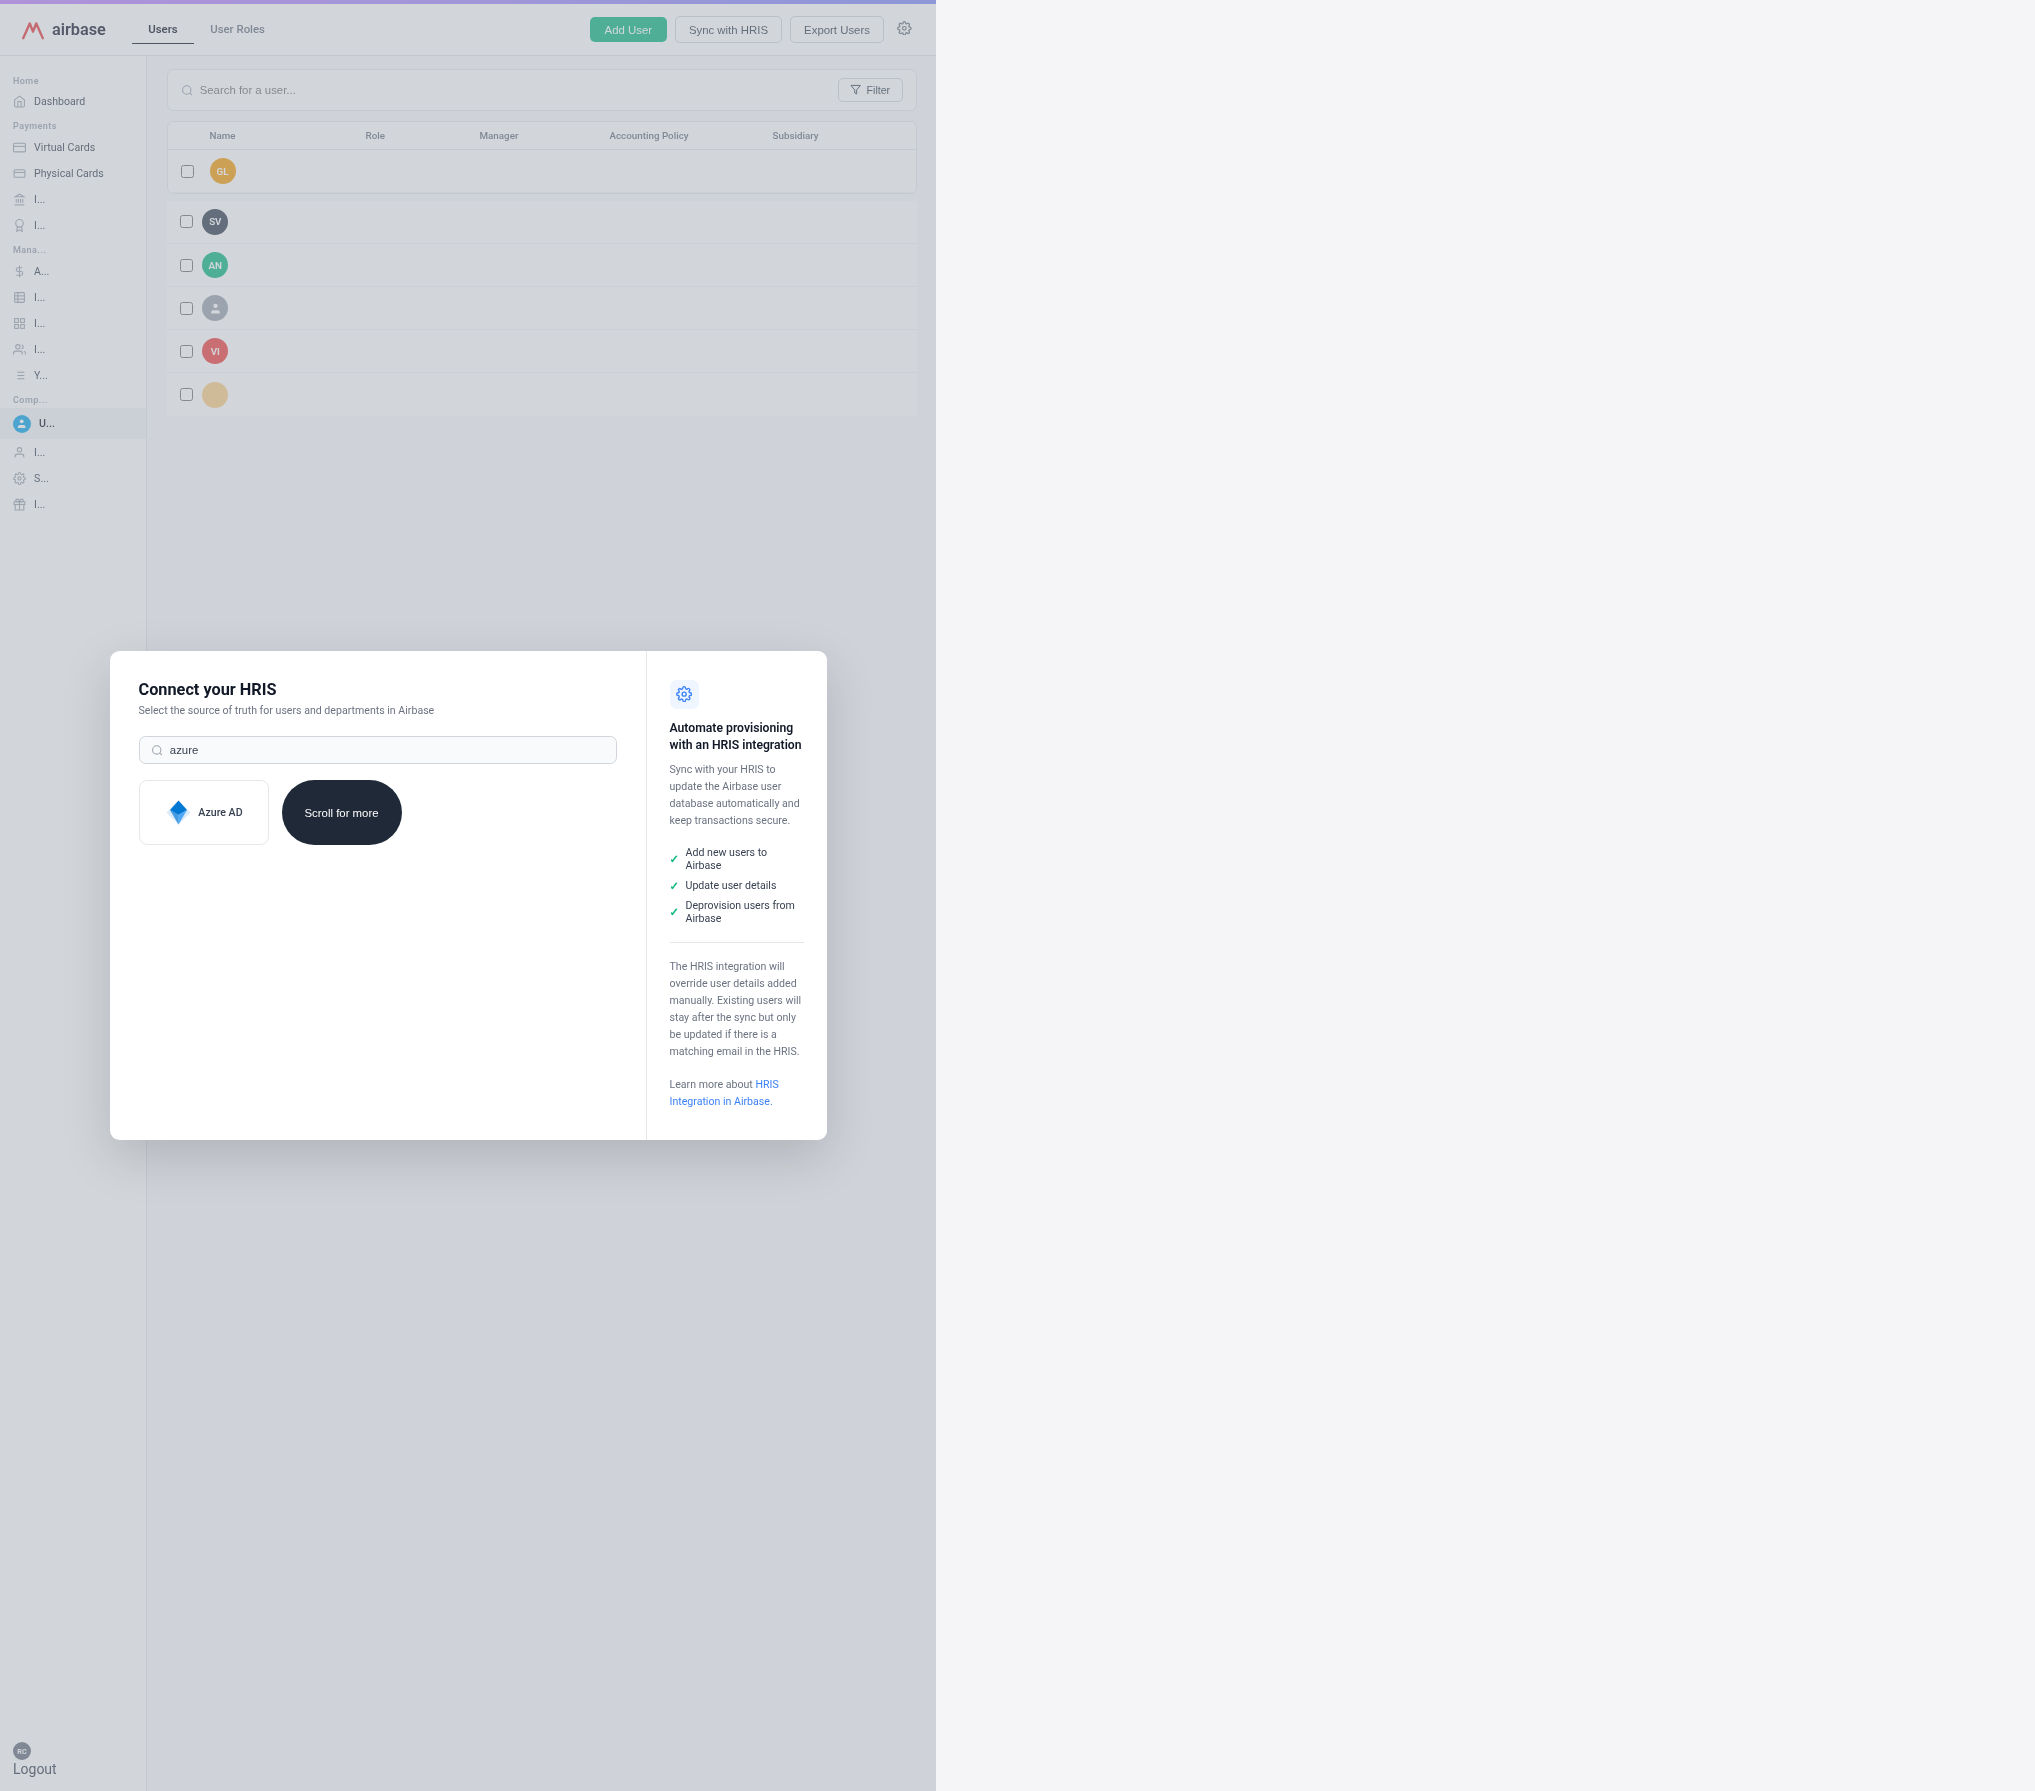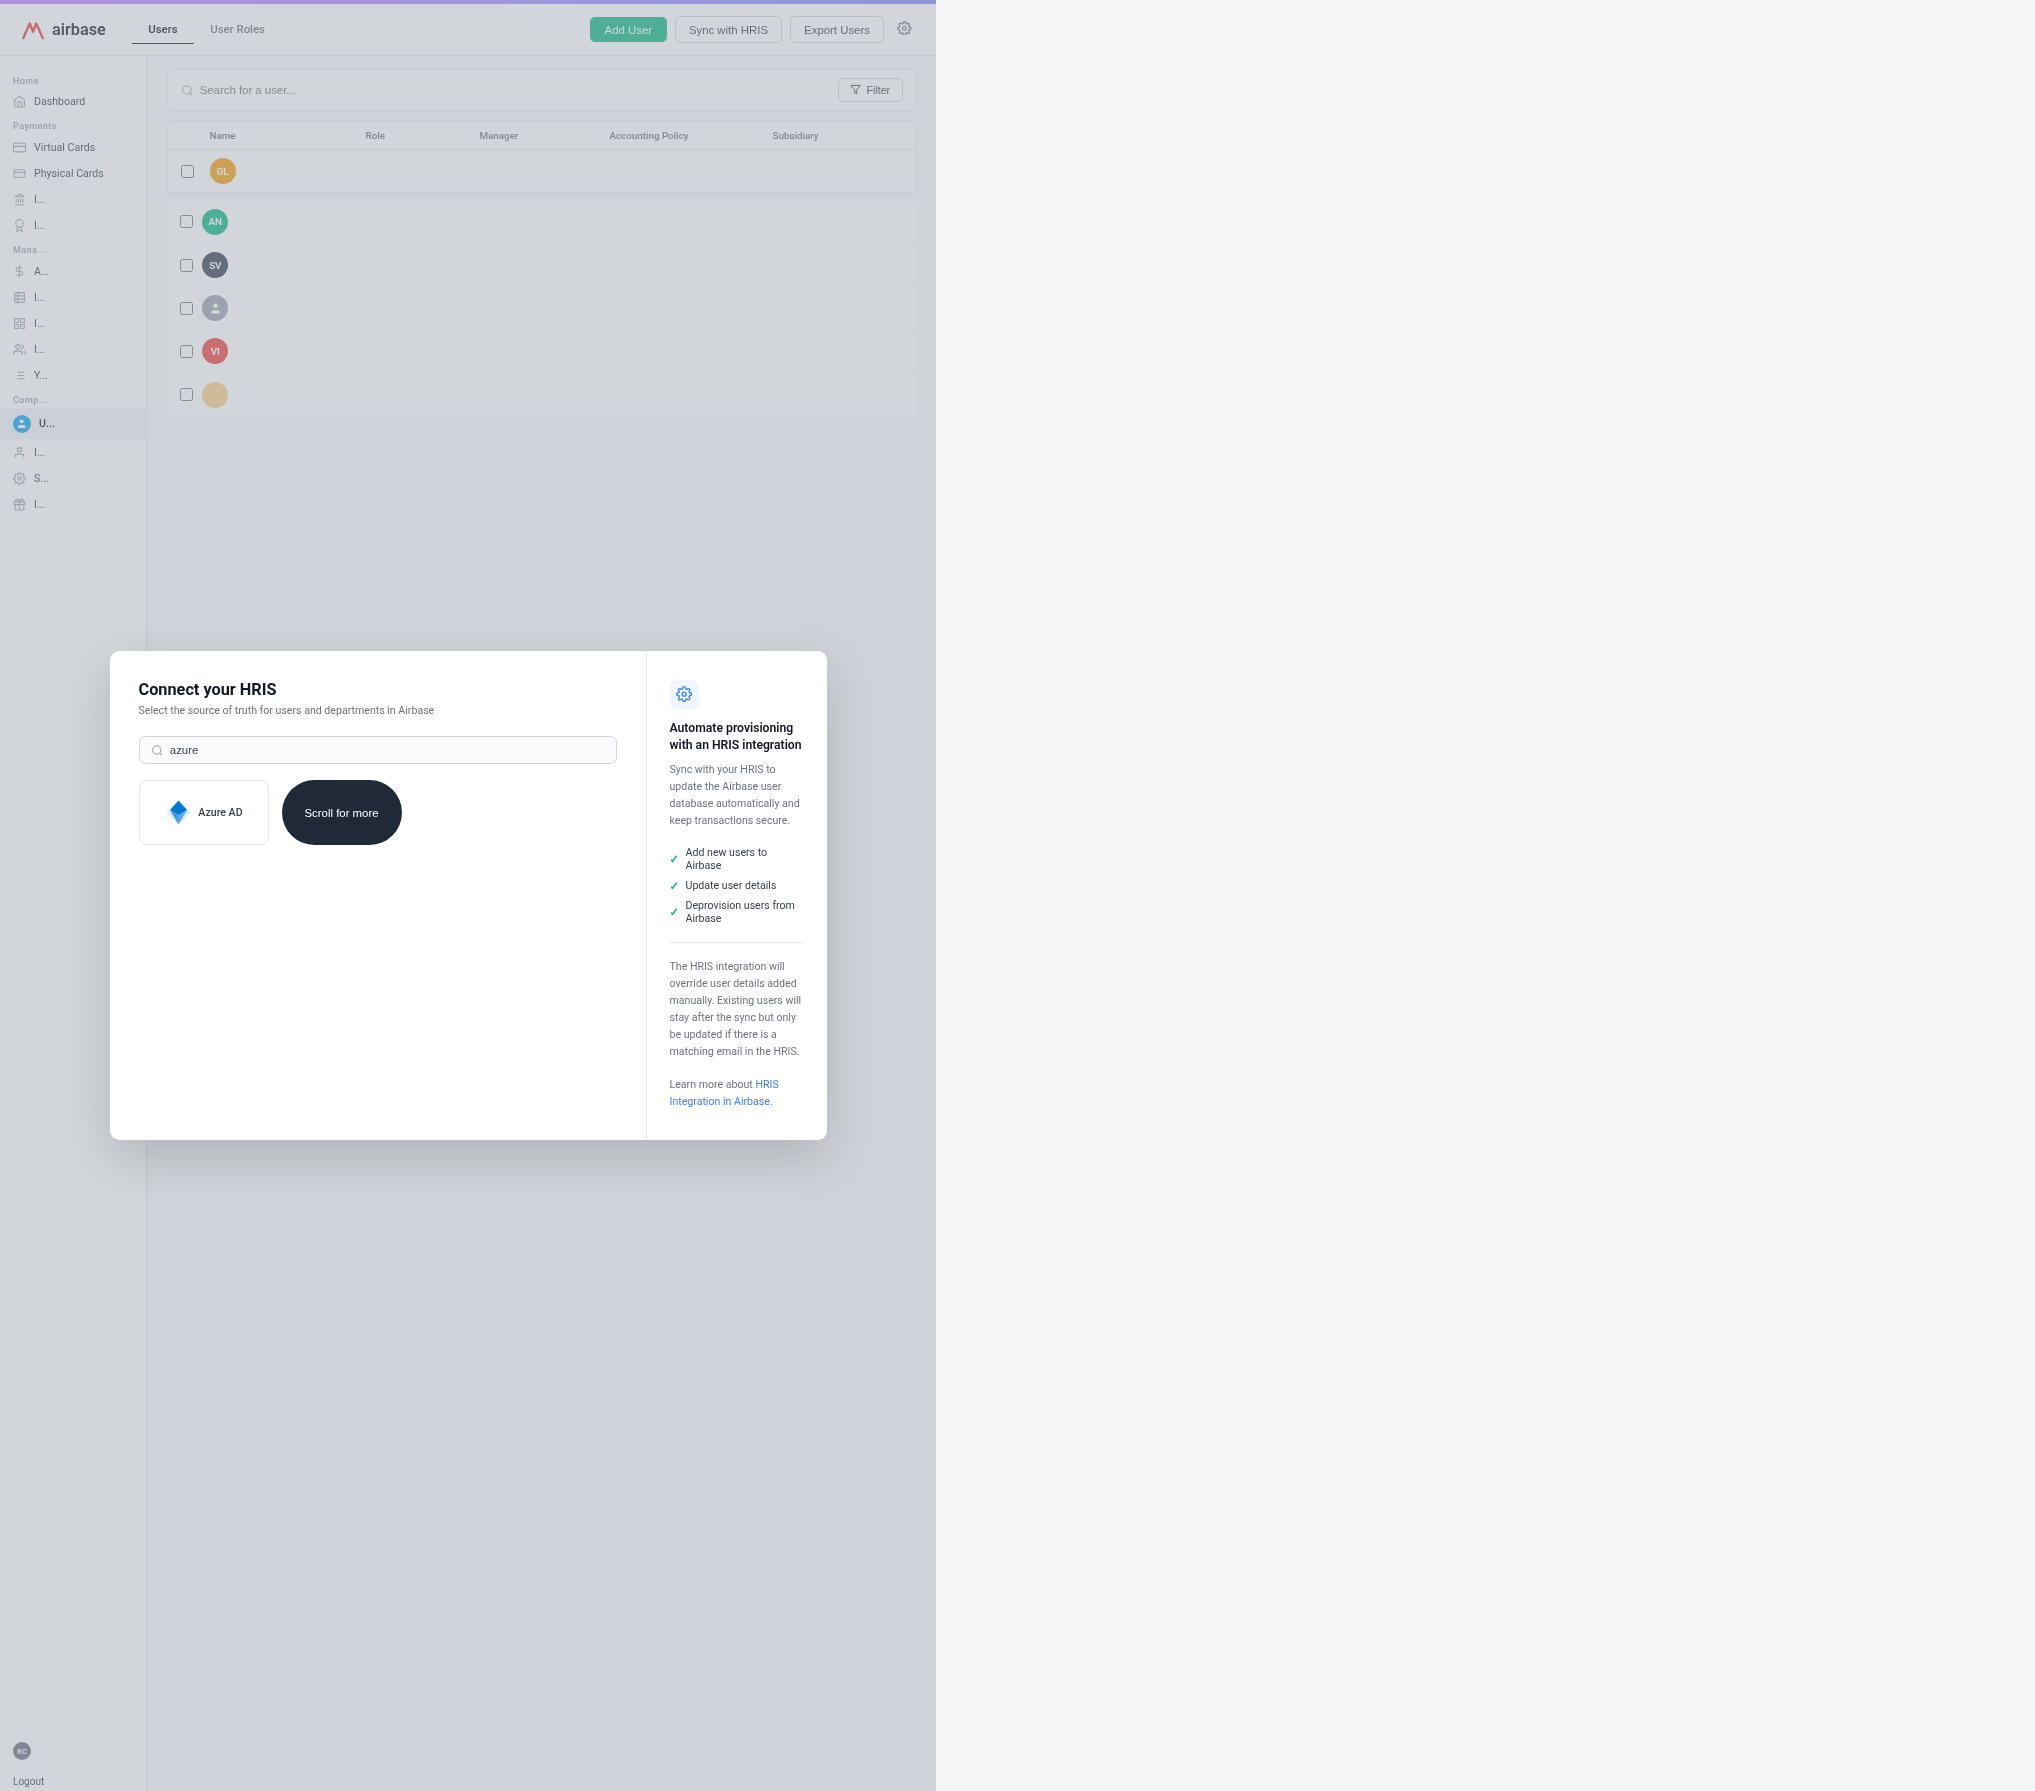--- a/index.html
+++ b/index.html
@@ -607,21 +607,21 @@
           <line x1="12" y1="22" x2="12" y2="7"></line>
           <path d="M12 7H7.5a2.5 2.5 0 0 1 0-5C11 2 12 7 12 7z"></path>
           <path d="M12 7h4.5a2.5 2.5 0 0 0 0-5C13 2 12 7 12 7z"></path>
       </svg>
       <span>I...</span>
     </div>
 
     <div style="position:absolute; bottom: 24.4px; left: 0; width: 147px; padding: 6.5px 13px; display:flex; align-items:center; gap:8.1px;">
       <div class="sidebar-avatar gray" style="background:#6b7280; font-size:7.3px;">RC</div>
     </div>
-    <div style="position:absolute; bottom: 4px; left: 13px; font-size:10px; color:#374151;">Logout</div>
+    <div style="position:absolute; bottom: 14px; left: 13px; font-size:14px; color:#374151;">Logout</div>
   </div>
 
   <div class="content">
     <div class="content-inner">
 
       <div class="search-bar-row">
         <div class="search-input-wrap">
           <svg width="13" height="13" viewBox="0 0 24 24" fill="none" stroke="#9ca3af" stroke-width="2">
             <circle cx="11" cy="11" r="8"></circle>
               <line x1="21" y1="21" x2="16.65" y2="16.65"></line>
@@ -654,25 +654,25 @@
           <div></div>
           <div></div>
           <div></div>
           <div></div>
         </div>
       </div>
 
       <div class="bg-rows">
         <div style="display:flex;align-items:center;gap:9.8px;padding:8.1px 13px;border-bottom:0.8px solid #f3f4f6;background:#fff;">
           <input type="checkbox" class="checkbox" style="">
-          <div class="user-avatar" style="background:#10b981;">AN</div>
+          <div class="user-avatar" style="background:#374151;">SV</div>
         </div>
         <div style="display:flex;align-items:center;gap:9.8px;padding:8.1px 13px;border-bottom:0.8px solid #f3f4f6;background:#fff;">
           <input type="checkbox" class="checkbox" style="">
-          <div class="user-avatar" style="background:#374151;">SV</div>
+          <div class="user-avatar" style="background:#10b981;">AN</div>
         </div>
         <div style="display:flex;align-items:center;gap:9.8px;padding:8.1px 13px;border-bottom:0.8px solid #f3f4f6;background:#fff;">
           <input type="checkbox" class="checkbox" style="">
           <div class="user-avatar" style="background:#9ca3af;">
             <svg width="13" height="13" viewBox="0 0 24 24" fill="white">
               <path d="M20 21v-2a4 4 0 0 0-4-4H8a4 4 0 0 0-4 4v2"></path>
                 <circle cx="12" cy="7" r="4"></circle>
             </svg>
           </div>
         </div>

